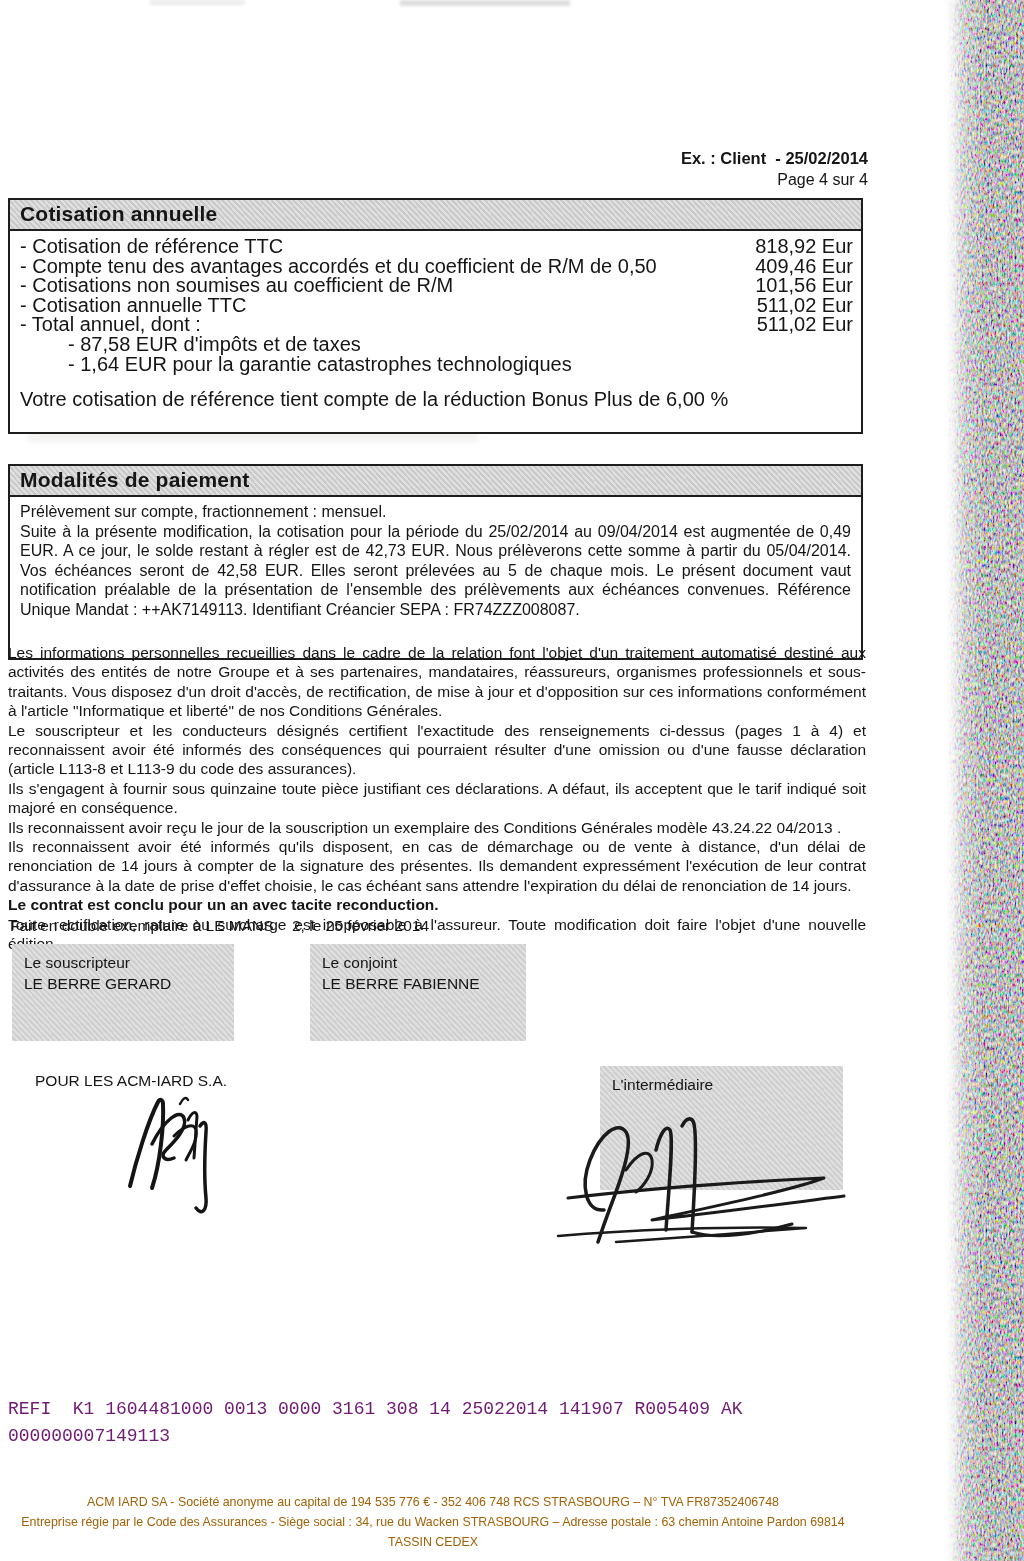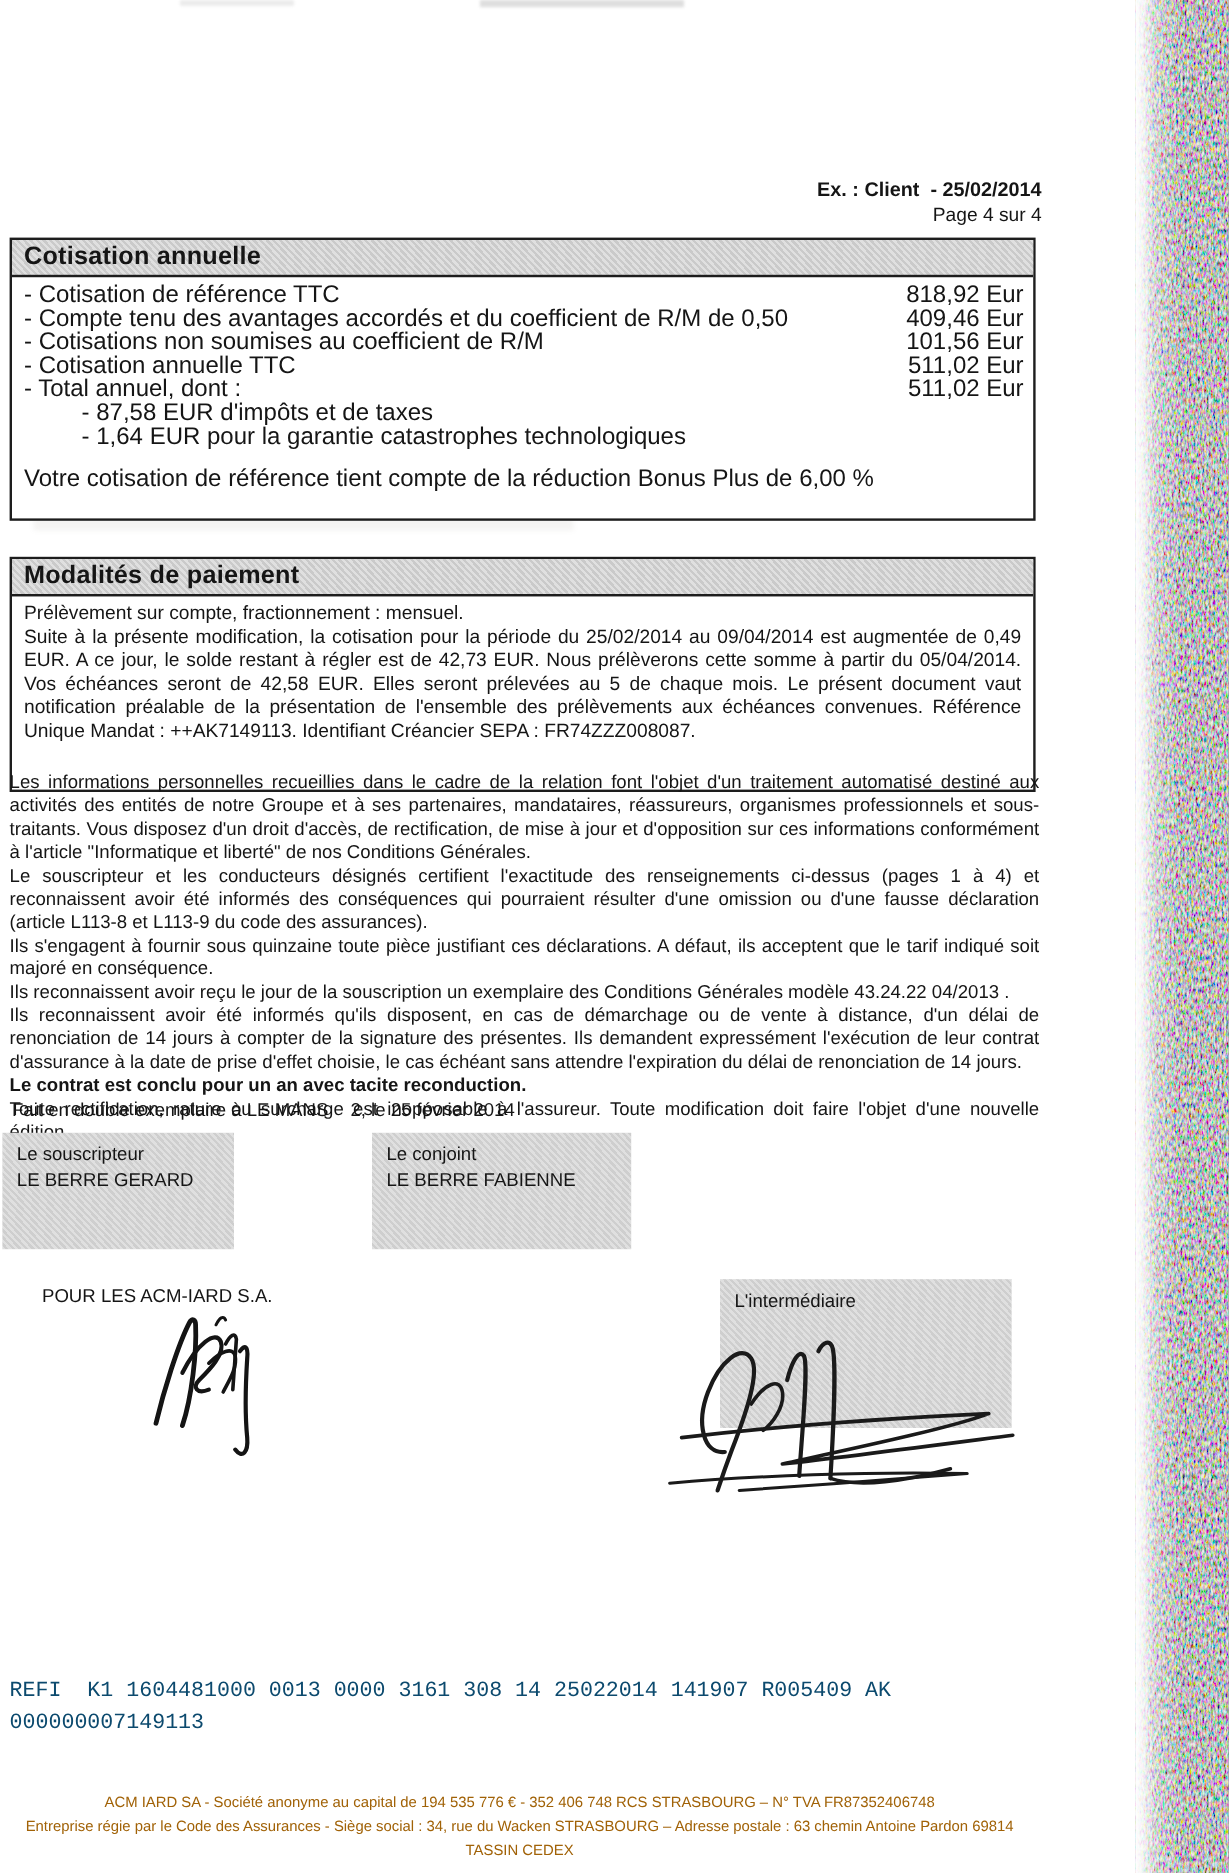--- a/index.html
+++ b/index.html
@@ -38,29 +38,29 @@
   .box2-body{padding:5px 10px 0 10px;font-size:16px;line-height:19.6px;text-align:justify;}
   
   .legal{position:absolute;top:643px;left:8px;width:858px;font-size:15.5px;line-height:19.4px;text-align:justify;}
   .legal .b{font-weight:bold;text-align:left;}
   
   .fait-row{position:absolute;top:917px;left:10px;width:700px;font-size:15.5px;}
   .fait-row .date{position:absolute;left:282px;top:0;}
   .sigbox{position:absolute;background:#d5d5d5;
     background-image:repeating-linear-gradient(47deg,rgba(255,255,255,.25) 0 2px,rgba(0,0,0,.03) 2px 4px);
     font-size:15.5px;line-height:21px;padding:8px 12px;box-sizing:border-box;}
-  .sigbox-sous{top:944px;left:2px;width:193px;height:97px;}
+  .sigbox-sous{top:944px;left:12px;width:222px;height:97px;}
   .sigbox-conj{top:944px;left:310px;width:216px;height:97px;}
   .acm-label{position:absolute;top:1072px;left:35px;font-size:15.5px;}
   .sig-acm{position:absolute;top:1086px;left:122px;width:110px;height:145px;}
   .sigbox-interm{top:1066px;left:600px;width:243px;height:124px;}
   .sig-interm{position:absolute;top:1090px;left:556px;width:310px;height:165px;}
   
   .refblock{position:absolute;top:1396px;left:8px;font-family:"Liberation Mono","DejaVu Sans Mono",monospace;
-    font-size:18px;line-height:27px;color:#0c4a6e;}
+    font-size:18px;line-height:27px;color:#701a75;}
   .footer{position:absolute;top:1492px;left:0;width:866px;text-align:center;font-size:12.4px;line-height:20px;color:#a16207;}
 </style>
 </head>
 <body>
 
 <div class="page">
 
   <div class="ghost" style="left:400px;top:0;width:170px;height:6px;"></div>
   <div class="ghost" style="left:150px;top:0;width:95px;height:5px;opacity:.16;"></div>
   <div class="ghost-soft" style="left:28px;top:428px;width:450px;height:14px;"></div>

